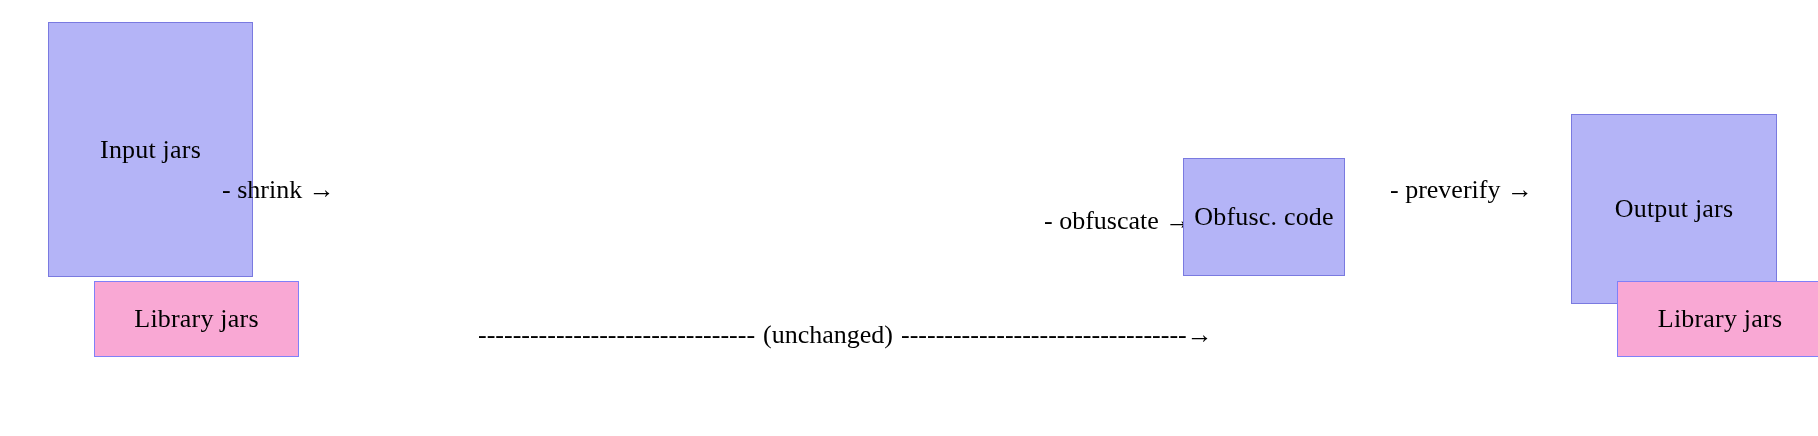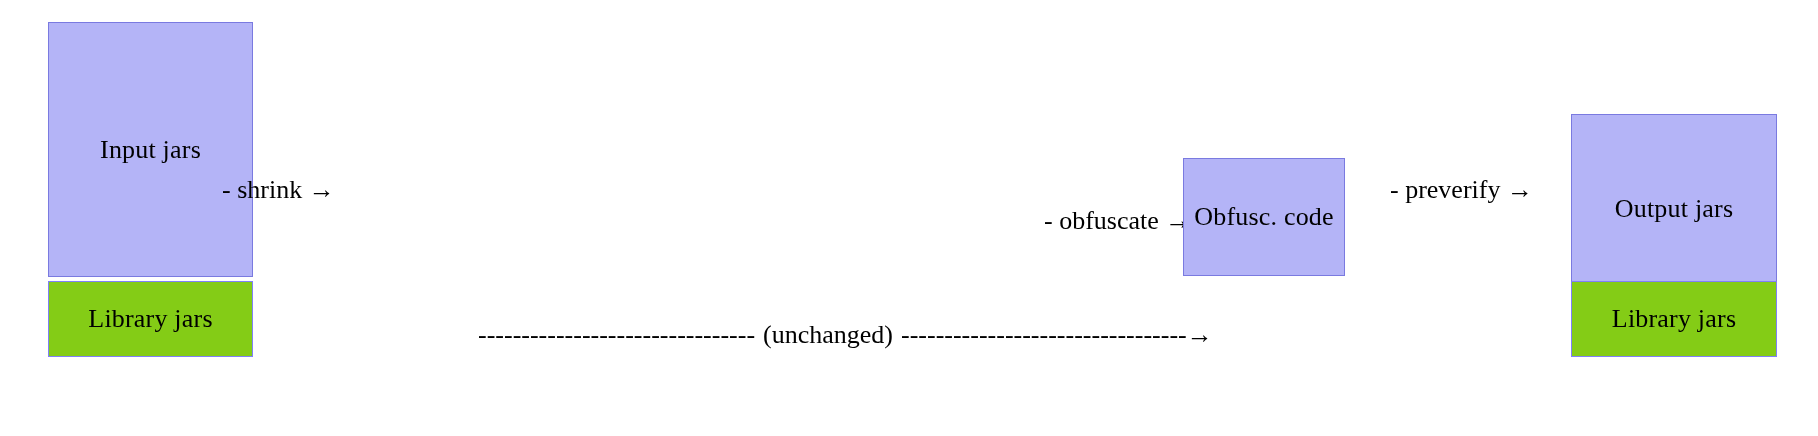--- a/index.html
+++ b/index.html
@@ -25,22 +25,23 @@
     align-items: center;
     justify-content: center;
     border: 1px solid #7a7ae0;
     background: #b4b4f7;
     color: #000000;
     font-size: 26px;
     line-height: 1;
     letter-spacing: 0.2px;
   }
   .box.dark {
-    background: #84cc16;
+    background: #f9a8d4;
     border-color: #8080f8;
+    margin-left: 46px;
   }
   .box .box-label {
     display: block;
     white-space: nowrap;
   }
   .step-label {
     position: absolute;
     white-space: nowrap;
     font-size: 26px;
     line-height: 1;

